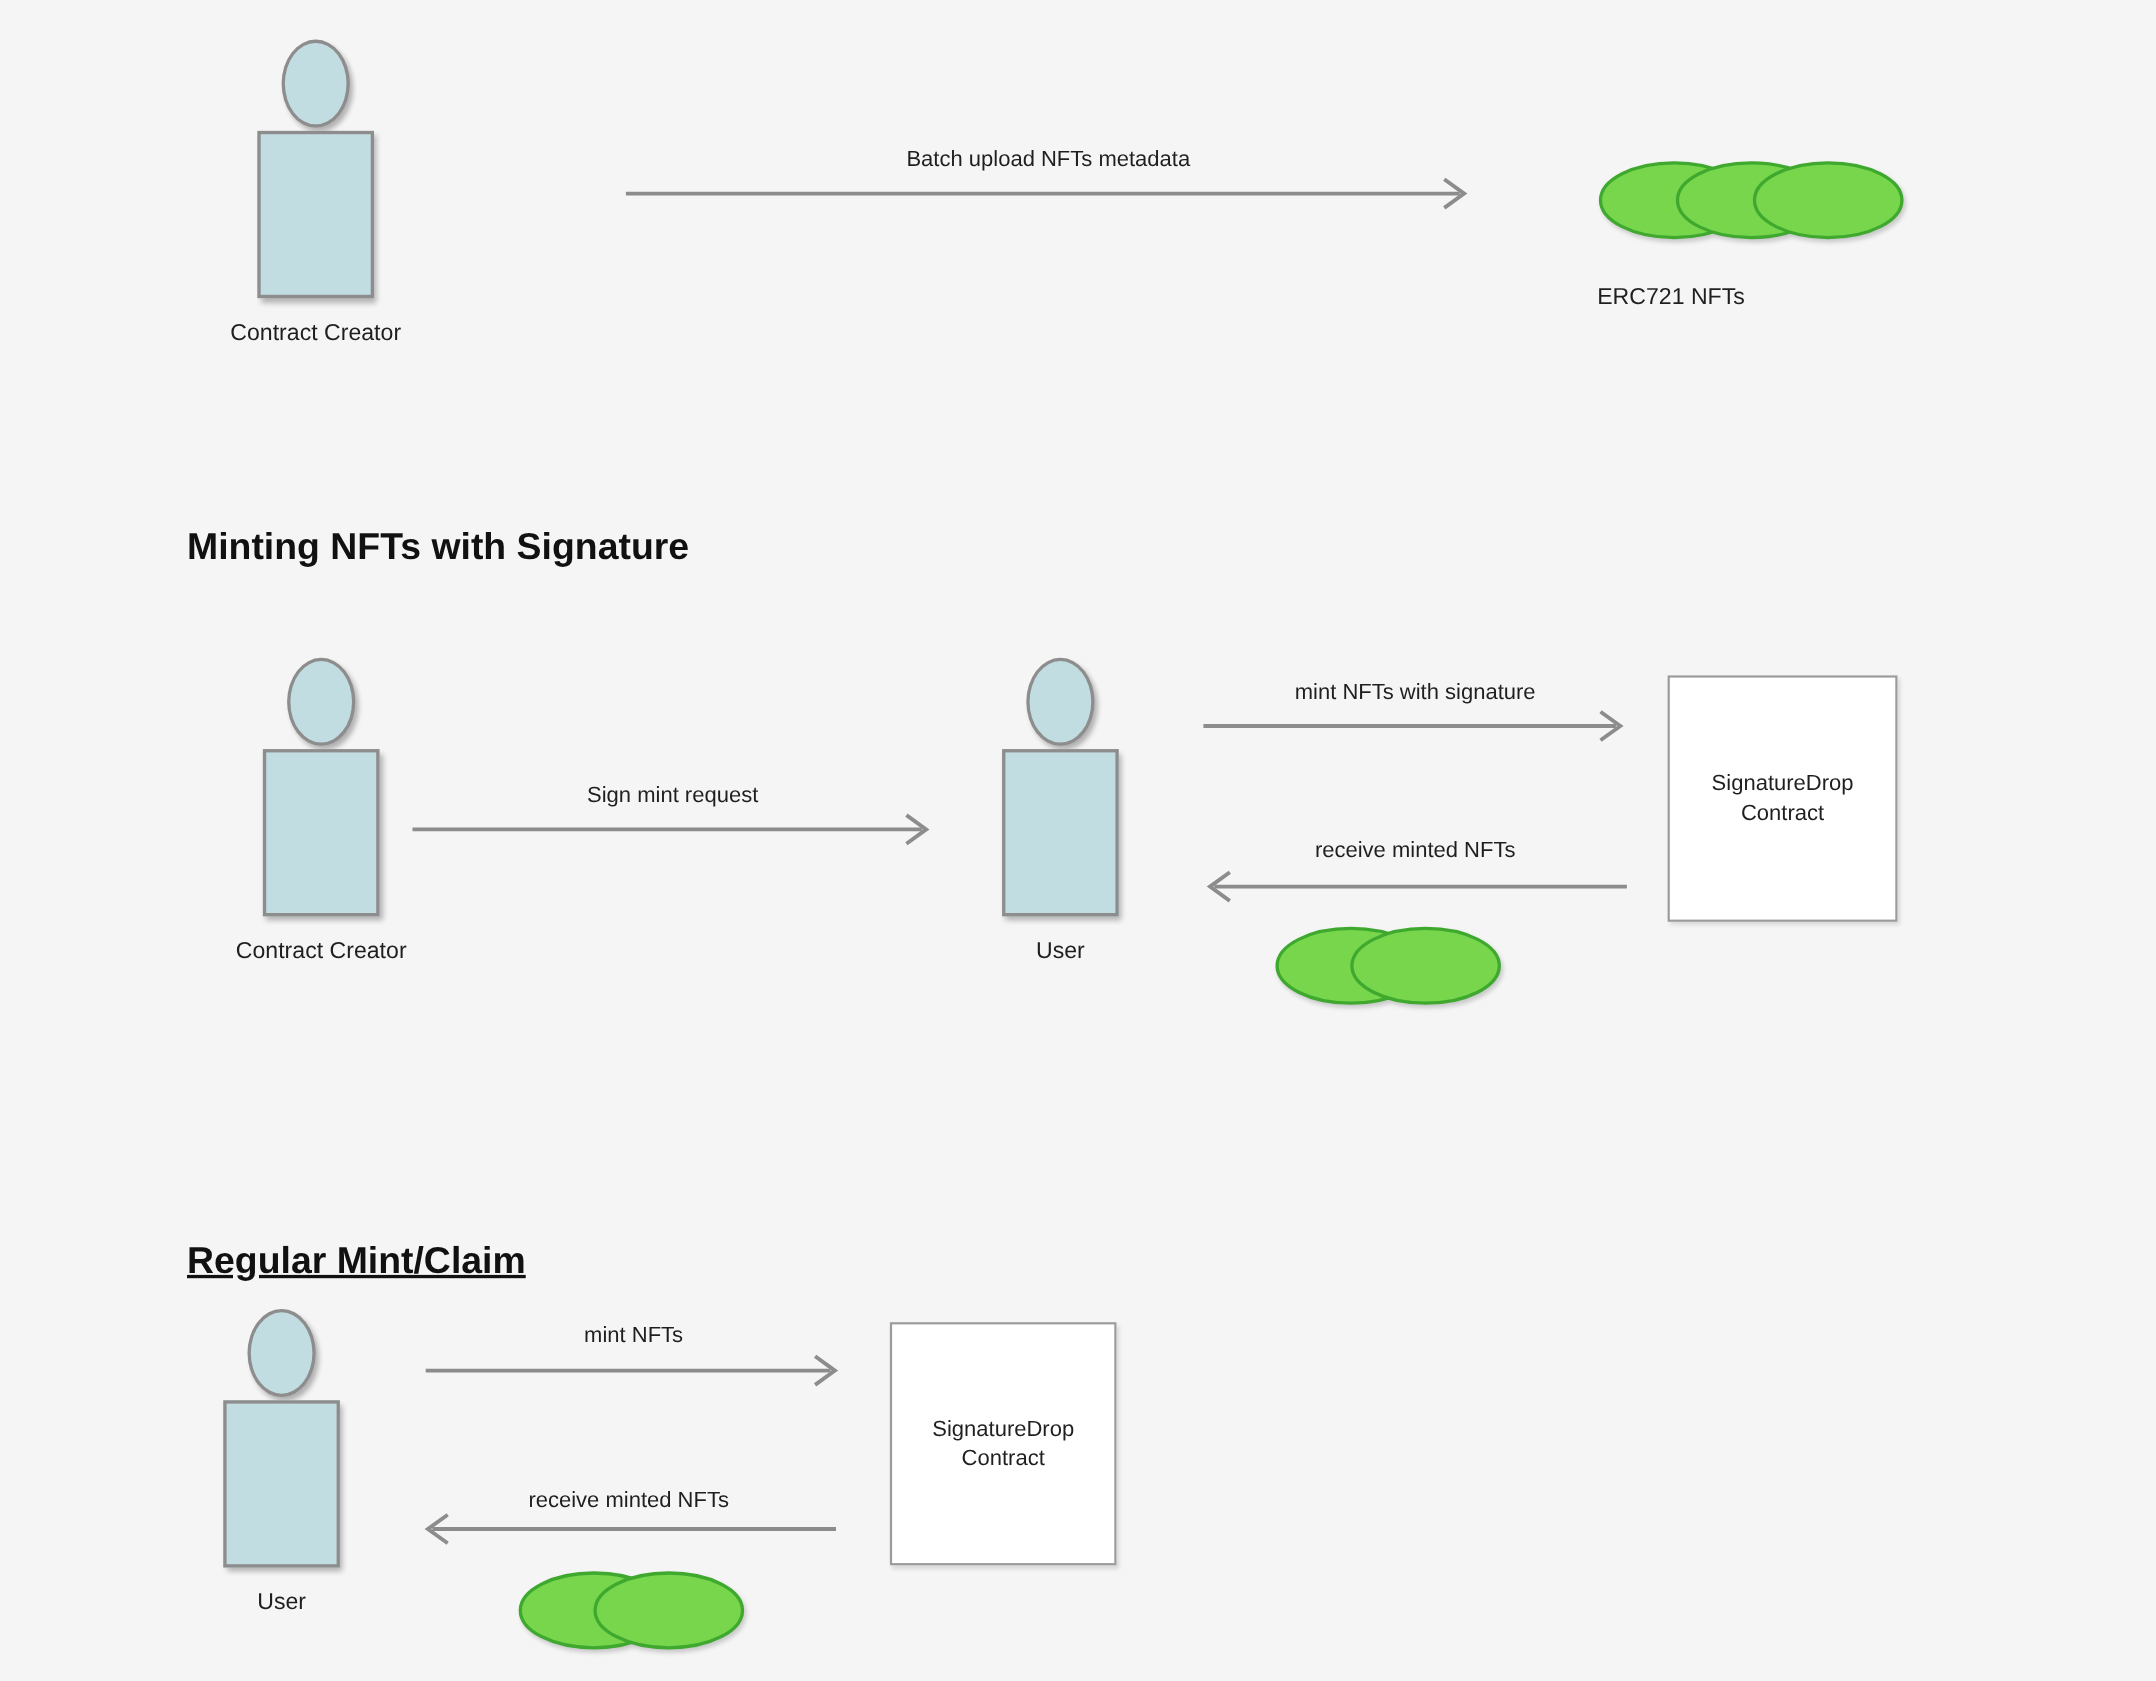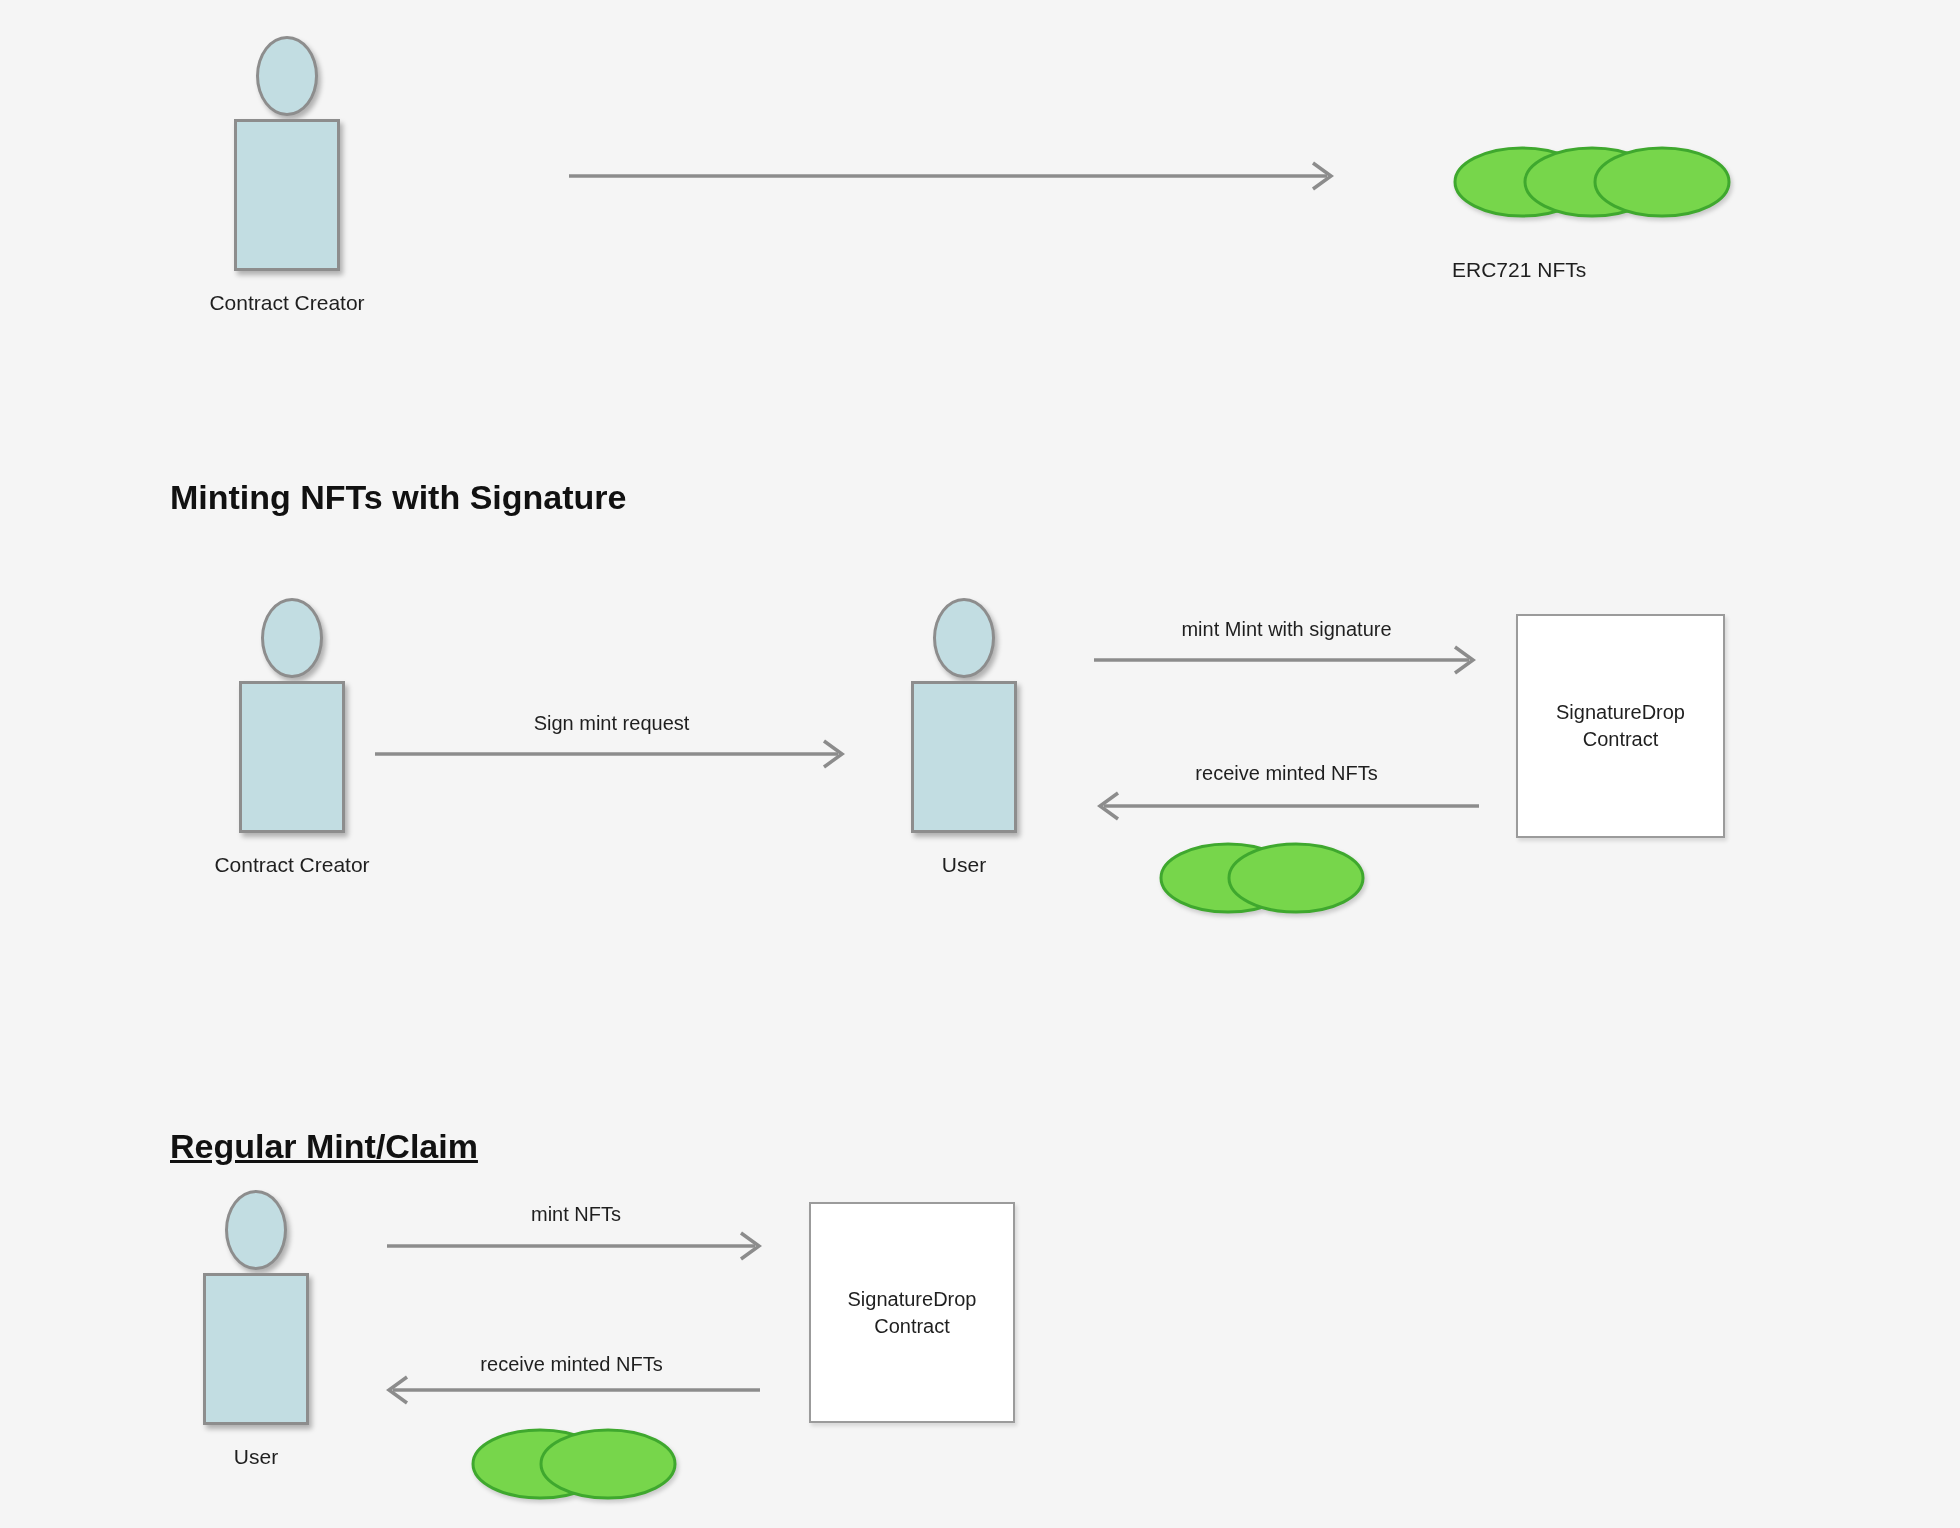--- a/index.html
+++ b/index.html
@@ -45,20 +45,21 @@
 <body>
 
 <div class="canvas">
 
   <div class="actor" style="left:224px;top:36px;">
     <div class="actor-head"></div>
     <div class="actor-body"></div>
     <div class="actor-label">Contract Creator</div>
   </div>
 
+  <div class="arrow-label" style="left:569px;top:134px;width:768px;">Batch upload NFTs metadata</div>
   <svg class="arrow" style="left:569px;top:159px;" width="768" height="34" viewBox="0 0 768 34">
     <line x1="0" y1="17" x2="758" y2="17"></line>
     <polyline points="744,4 762,17 744,30"></polyline>
   </svg>
 
   <svg class="nfts" style="left:1452px;top:136px;" width="280" height="92" viewBox="0 0 280 92">
     <ellipse cx="70" cy="46" rx="67" ry="34"></ellipse>
     <ellipse cx="140" cy="46" rx="67" ry="34"></ellipse>
     <ellipse cx="210" cy="46" rx="67" ry="34"></ellipse>
   </svg>
@@ -77,21 +78,21 @@
     <line x1="0" y1="17" x2="463" y2="17"></line>
     <polyline points="449,4 467,17 449,30"></polyline>
   </svg>
 
   <div class="actor" style="left:901px;top:598px;">
     <div class="actor-head"></div>
     <div class="actor-body"></div>
     <div class="actor-label">User</div>
   </div>
 
-  <div class="arrow-label" style="left:1094px;top:618px;width:385px;">mint Mint with signature</div>
+  <div class="arrow-label" style="left:1094px;top:618px;width:385px;">mint NFTs with signature</div>
   <svg class="arrow" style="left:1094px;top:643px;" width="385" height="34" viewBox="0 0 385 34">
     <line x1="0" y1="17" x2="375" y2="17"></line>
     <polyline points="361,4 379,17 361,30"></polyline>
   </svg>
 
   <div class="contract-box" style="left:1516px;top:614px;width:209px;height:224px;">
     <span>SignatureDrop Contract</span>
   </div>
 
   <div class="arrow-label" style="left:1094px;top:762px;width:385px;">receive minted NFTs</div>

